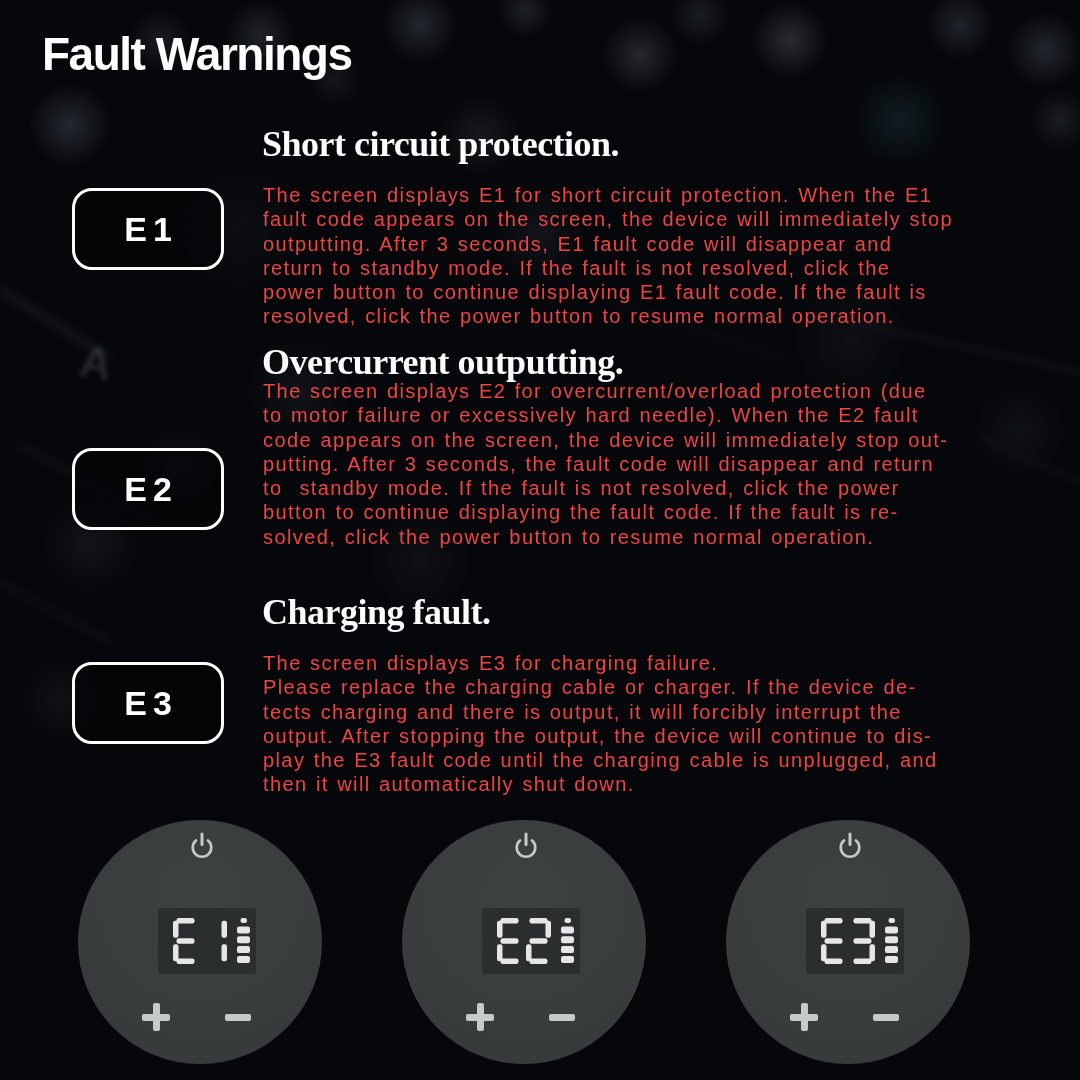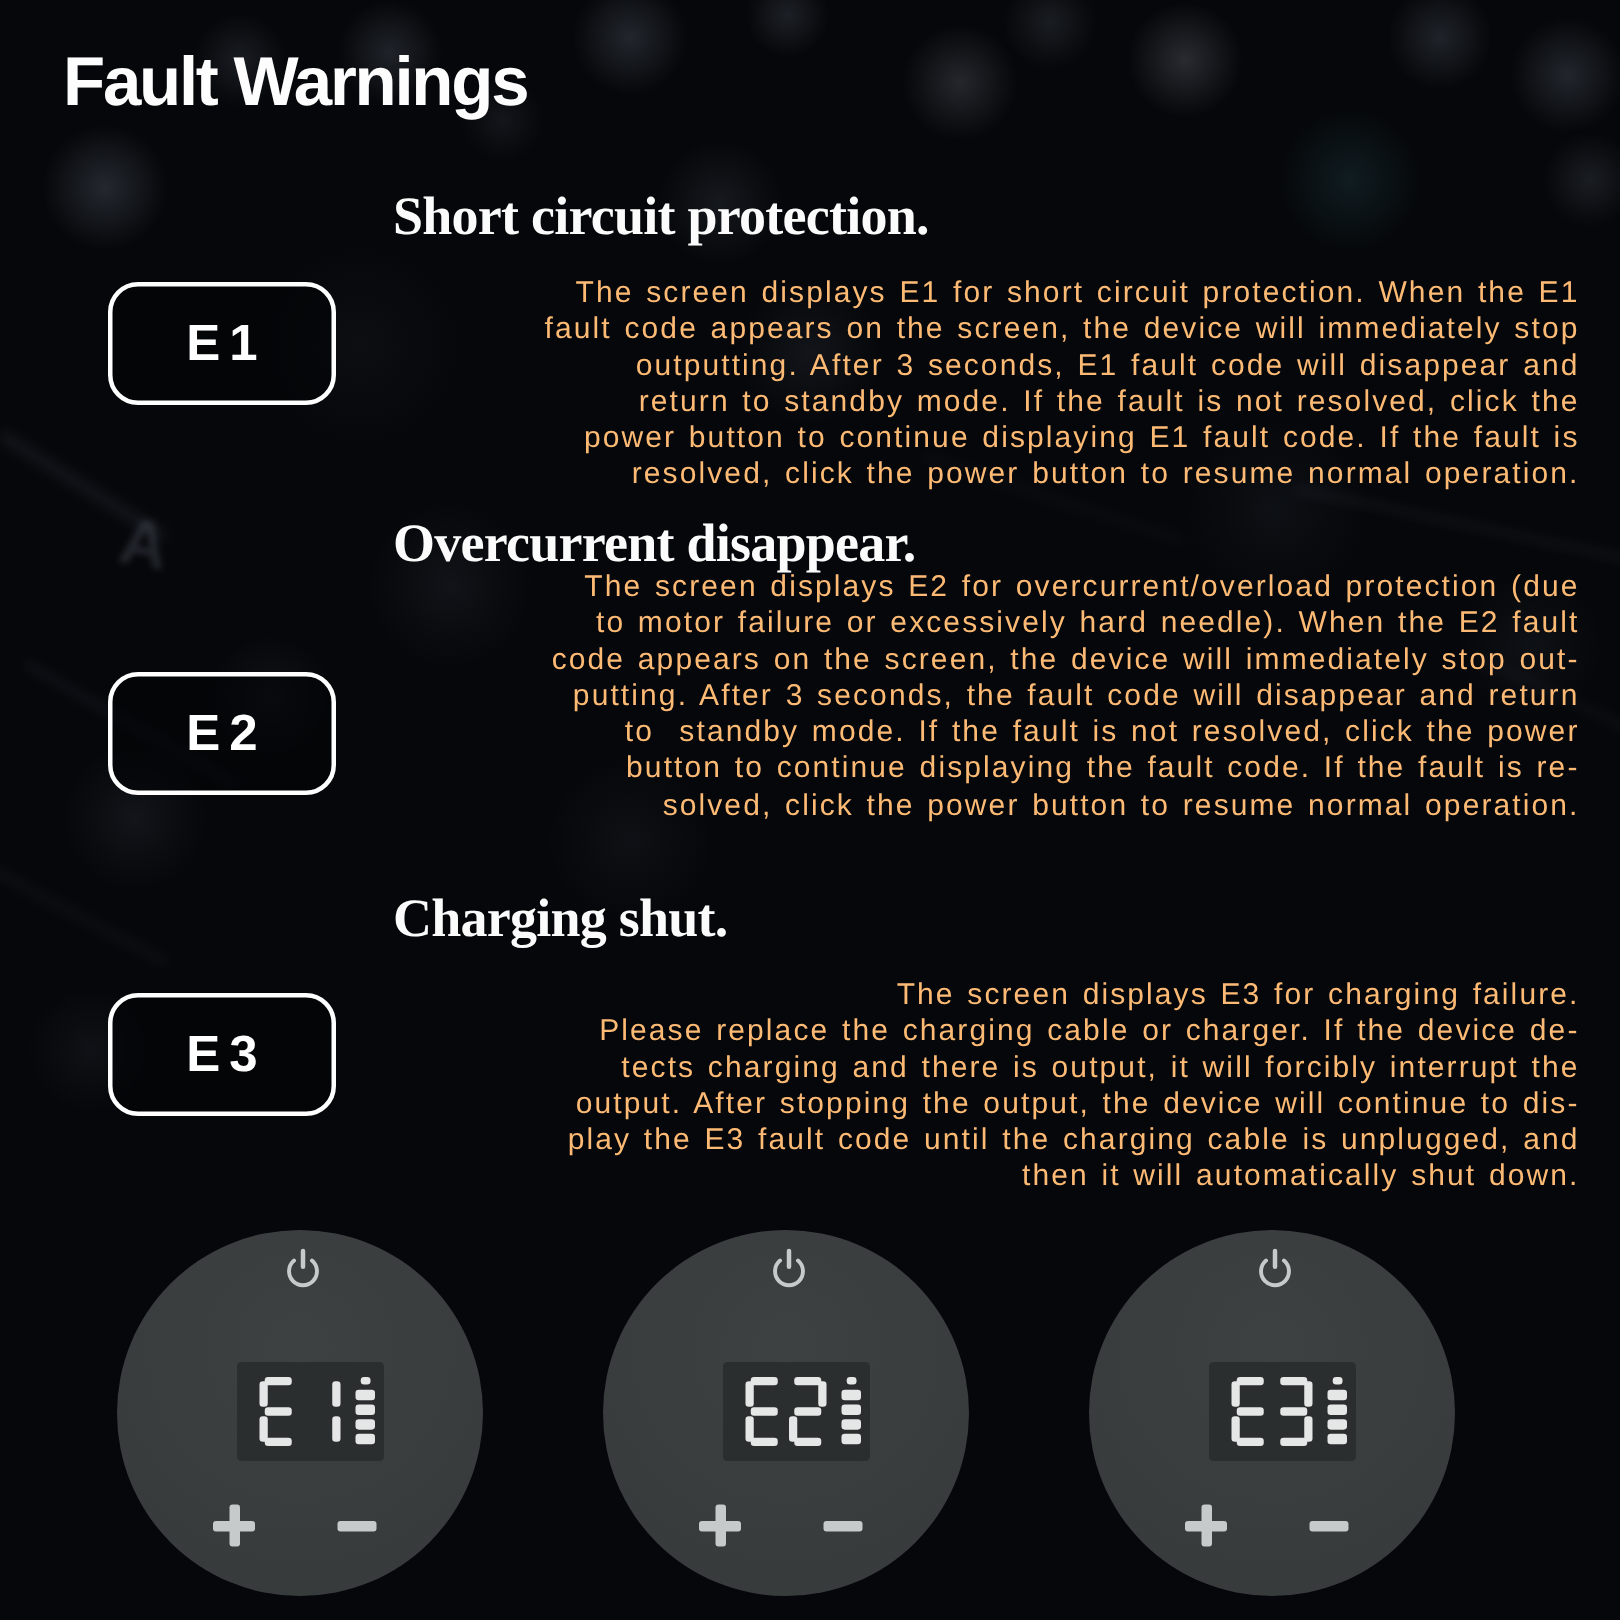--- a/index.html
+++ b/index.html
@@ -53,22 +53,22 @@
     position:absolute;left:42px;top:30px;
     font-size:46px;font-weight:bold;color:#fdfdfd;letter-spacing:-1.5px;line-height:1.05;
   }
   .section-heading{
     position:absolute;left:262px;
     font-size:36px;font-weight:bold;color:#fbfbfb;letter-spacing:-0.5px;line-height:1.1;font-family:Liberation Serif, serif;
   }
   .h1{top:125px}.h2{top:343px}.h3{top:593px}
   .para{
     position:absolute;left:263px;width:790px;
-    font-size:20px;line-height:24.3px;color:#fdba74;
-    letter-spacing:1.4px;word-spacing:1.5px;white-space:pre;text-align:right;
+    font-size:20px;line-height:24.3px;color:#ef4444;
+    letter-spacing:1.4px;word-spacing:1.5px;white-space:pre;
   }
   .p1{top:183px}.p2{top:379px}.p3{top:651px}
   
   .code-box{
     position:absolute;left:72px;width:146px;height:76px;
     border:3px solid #ffffff;border-radius:20px;background:rgba(2,3,5,.55);
     display:flex;align-items:center;justify-content:center;
   }
   .b1{top:188px}.b2{top:448px}.b3{top:662px}
   .code-label{
@@ -114,33 +114,33 @@
 <div class="para p1">The screen displays E1 for short circuit protection. When the E1
 fault code appears on the screen, the device will immediately stop
 outputting. After 3 seconds, E1 fault code will disappear and
 return to standby mode. If the fault is not resolved, click the
 power button to continue displaying E1 fault code. If the fault is
 resolved, click the power button to resume normal operation.</div>
 
 <div class="code-box b2">
   <span class="code-label">E2</span>
 </div>
-<div class="section-heading h2">Overcurrent disappear.</div>
+<div class="section-heading h2">Overcurrent outputting.</div>
 <div class="para p2">The screen displays E2 for overcurrent/overload protection (due
 to motor failure or excessively hard needle). When the E2 fault
 code appears on the screen, the device will immediately stop out-
 putting. After 3 seconds, the fault code will disappear and return
 to  standby mode. If the fault is not resolved, click the power
 button to continue displaying the fault code. If the fault is re-
 solved, click the power button to resume normal operation.</div>
 
 <div class="code-box b3">
   <span class="code-label">E3</span>
 </div>
-<div class="section-heading h3">Charging shut.</div>
+<div class="section-heading h3">Charging fault.</div>
 <div class="para p3">The screen displays E3 for charging failure.
 Please replace the charging cable or charger. If the device de-
 tects charging and there is output, it will forcibly interrupt the
 output. After stopping the output, the device will continue to dis-
 play the E3 fault code until the charging cable is unplugged, and
 then it will automatically shut down.</div>
 
 <div class="device d1">
   <div class="power">
     <svg width="26" height="29" viewBox="0 0 26 29">

